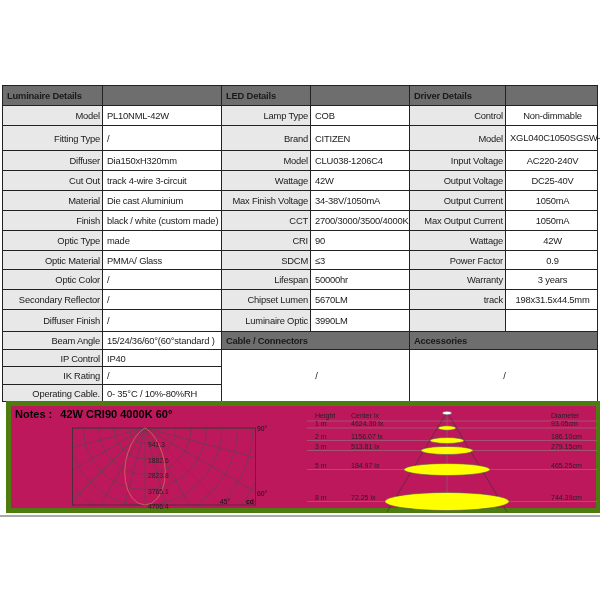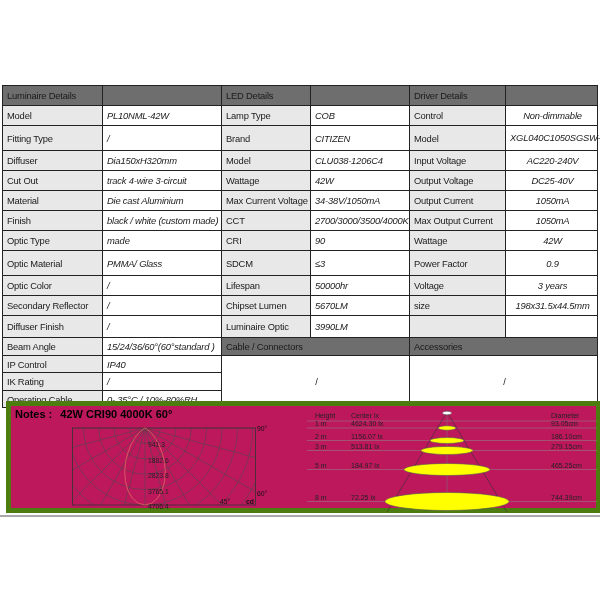--- a/index.html
+++ b/index.html
@@ -3,23 +3,23 @@
 <meta charset="utf-8">
 <style>
   * { margin:0; padding:0; box-sizing:border-box; }
   html,body { width:600px; height:600px; background:#ffffff; font-family:"Liberation Sans", sans-serif; }
   #page { position:relative; width:600px; height:600px; background:#fff; overflow:hidden; }
 
   
   table.spec { position:absolute; left:2px; top:85px; width:595px; border-collapse:collapse; table-layout:fixed; }
   table.spec td { border:1px solid #222; font-size:9.4px; letter-spacing:-0.2px; color:#1a1a1a;
                   padding:0 2px 0 4px; vertical-align:middle; white-space:nowrap; overflow:visible; }
-  td.lbl { background:#e8e8e8; }
-  td.val { background:#ffffff;font-style:italic; }
-  td.hdr { background:#6e6e6e; color:#ffffff; font-weight:normal; font-size:10px; letter-spacing:0; }
+  td.lbl { background:#e8e8e8;text-align:right; }
+  td.val { background:#ffffff; }
+  td.hdr { background:#6e6e6e; color:#ffffff; font-weight:bold; font-size:10px; letter-spacing:0; }
   td.c   { text-align:center; padding:0 1px; }
   td.wrap{ white-space:normal; word-break:break-word; line-height:1.1; }
   td.merged { text-align:center; font-size:11px; background:#fff; }
 
   
   #notes-box { position:absolute; left:6px; top:401px; width:595px; height:112px; border:5px solid #4d7c0f; background:#be185d; }
   #notes-title { position:absolute; left:4px; top:2px; font-size:11px; font-weight:bold; color:#000; white-space:nowrap; }
   #notes-title .gap { display:inline-block; width:8px; }
   #bottom-rule { position:absolute; left:0px; top:515px; width:600px; height:2px; background:#a8a8a8; }
 
@@ -84,21 +84,21 @@
       <td class="val">track 4-wire 3-circuit</td>
       <td class="lbl">Wattage</td>
       <td class="val">42W</td>
       <td class="lbl">Output Voltage</td>
       <td class="val c">DC25-40V</td>
     </tr>
 
     <tr style="height:20px">
       <td class="lbl">Material</td>
       <td class="val">Die cast Aluminium</td>
-      <td class="lbl">Max Current Voltage</td>
+      <td class="lbl">Max Finish Voltage</td>
       <td class="val">34-38V/1050mA</td>
       <td class="lbl">Output Current</td>
       <td class="val c">1050mA</td>
     </tr>
 
     <tr style="height:20px">
       <td class="lbl">Finish</td>
       <td class="val">black / white (custom made)</td>
       <td class="lbl">CCT</td>
       <td class="val">2700/3000/3500/4000K</td>
@@ -108,44 +108,44 @@
 
     <tr style="height:20px">
       <td class="lbl">Optic Type</td>
       <td class="val">made</td>
       <td class="lbl">CRI</td>
       <td class="val">90</td>
       <td class="lbl">Wattage</td>
       <td class="val c">42W</td>
     </tr>
 
-    <tr style="height:25px">
+    <tr style="height:19px">
       <td class="lbl">Optic Material</td>
       <td class="val">PMMA/ Glass</td>
       <td class="lbl">SDCM</td>
       <td class="val">≤3</td>
       <td class="lbl">Power Factor</td>
       <td class="val c">0.9</td>
     </tr>
 
     <tr style="height:20px">
       <td class="lbl">Optic Color</td>
       <td class="val">/</td>
       <td class="lbl">Lifespan</td>
       <td class="val">50000hr</td>
-      <td class="lbl">Voltage</td>
+      <td class="lbl">Warranty</td>
       <td class="val c">3 years</td>
     </tr>
 
     <tr style="height:20px">
       <td class="lbl">Secondary Reflector</td>
       <td class="val">/</td>
       <td class="lbl">Chipset Lumen</td>
       <td class="val">5670LM</td>
-      <td class="lbl">size</td>
+      <td class="lbl">track</td>
       <td class="val c">198x31.5x44.5mm</td>
     </tr>
 
     <tr style="height:22px">
       <td class="lbl">Diffuser Finish</td>
       <td class="val">/</td>
       <td class="lbl">Luminaire Optic</td>
       <td class="val">3990LM</td>
       <td class="lbl"></td>
       <td class="val"></td>

